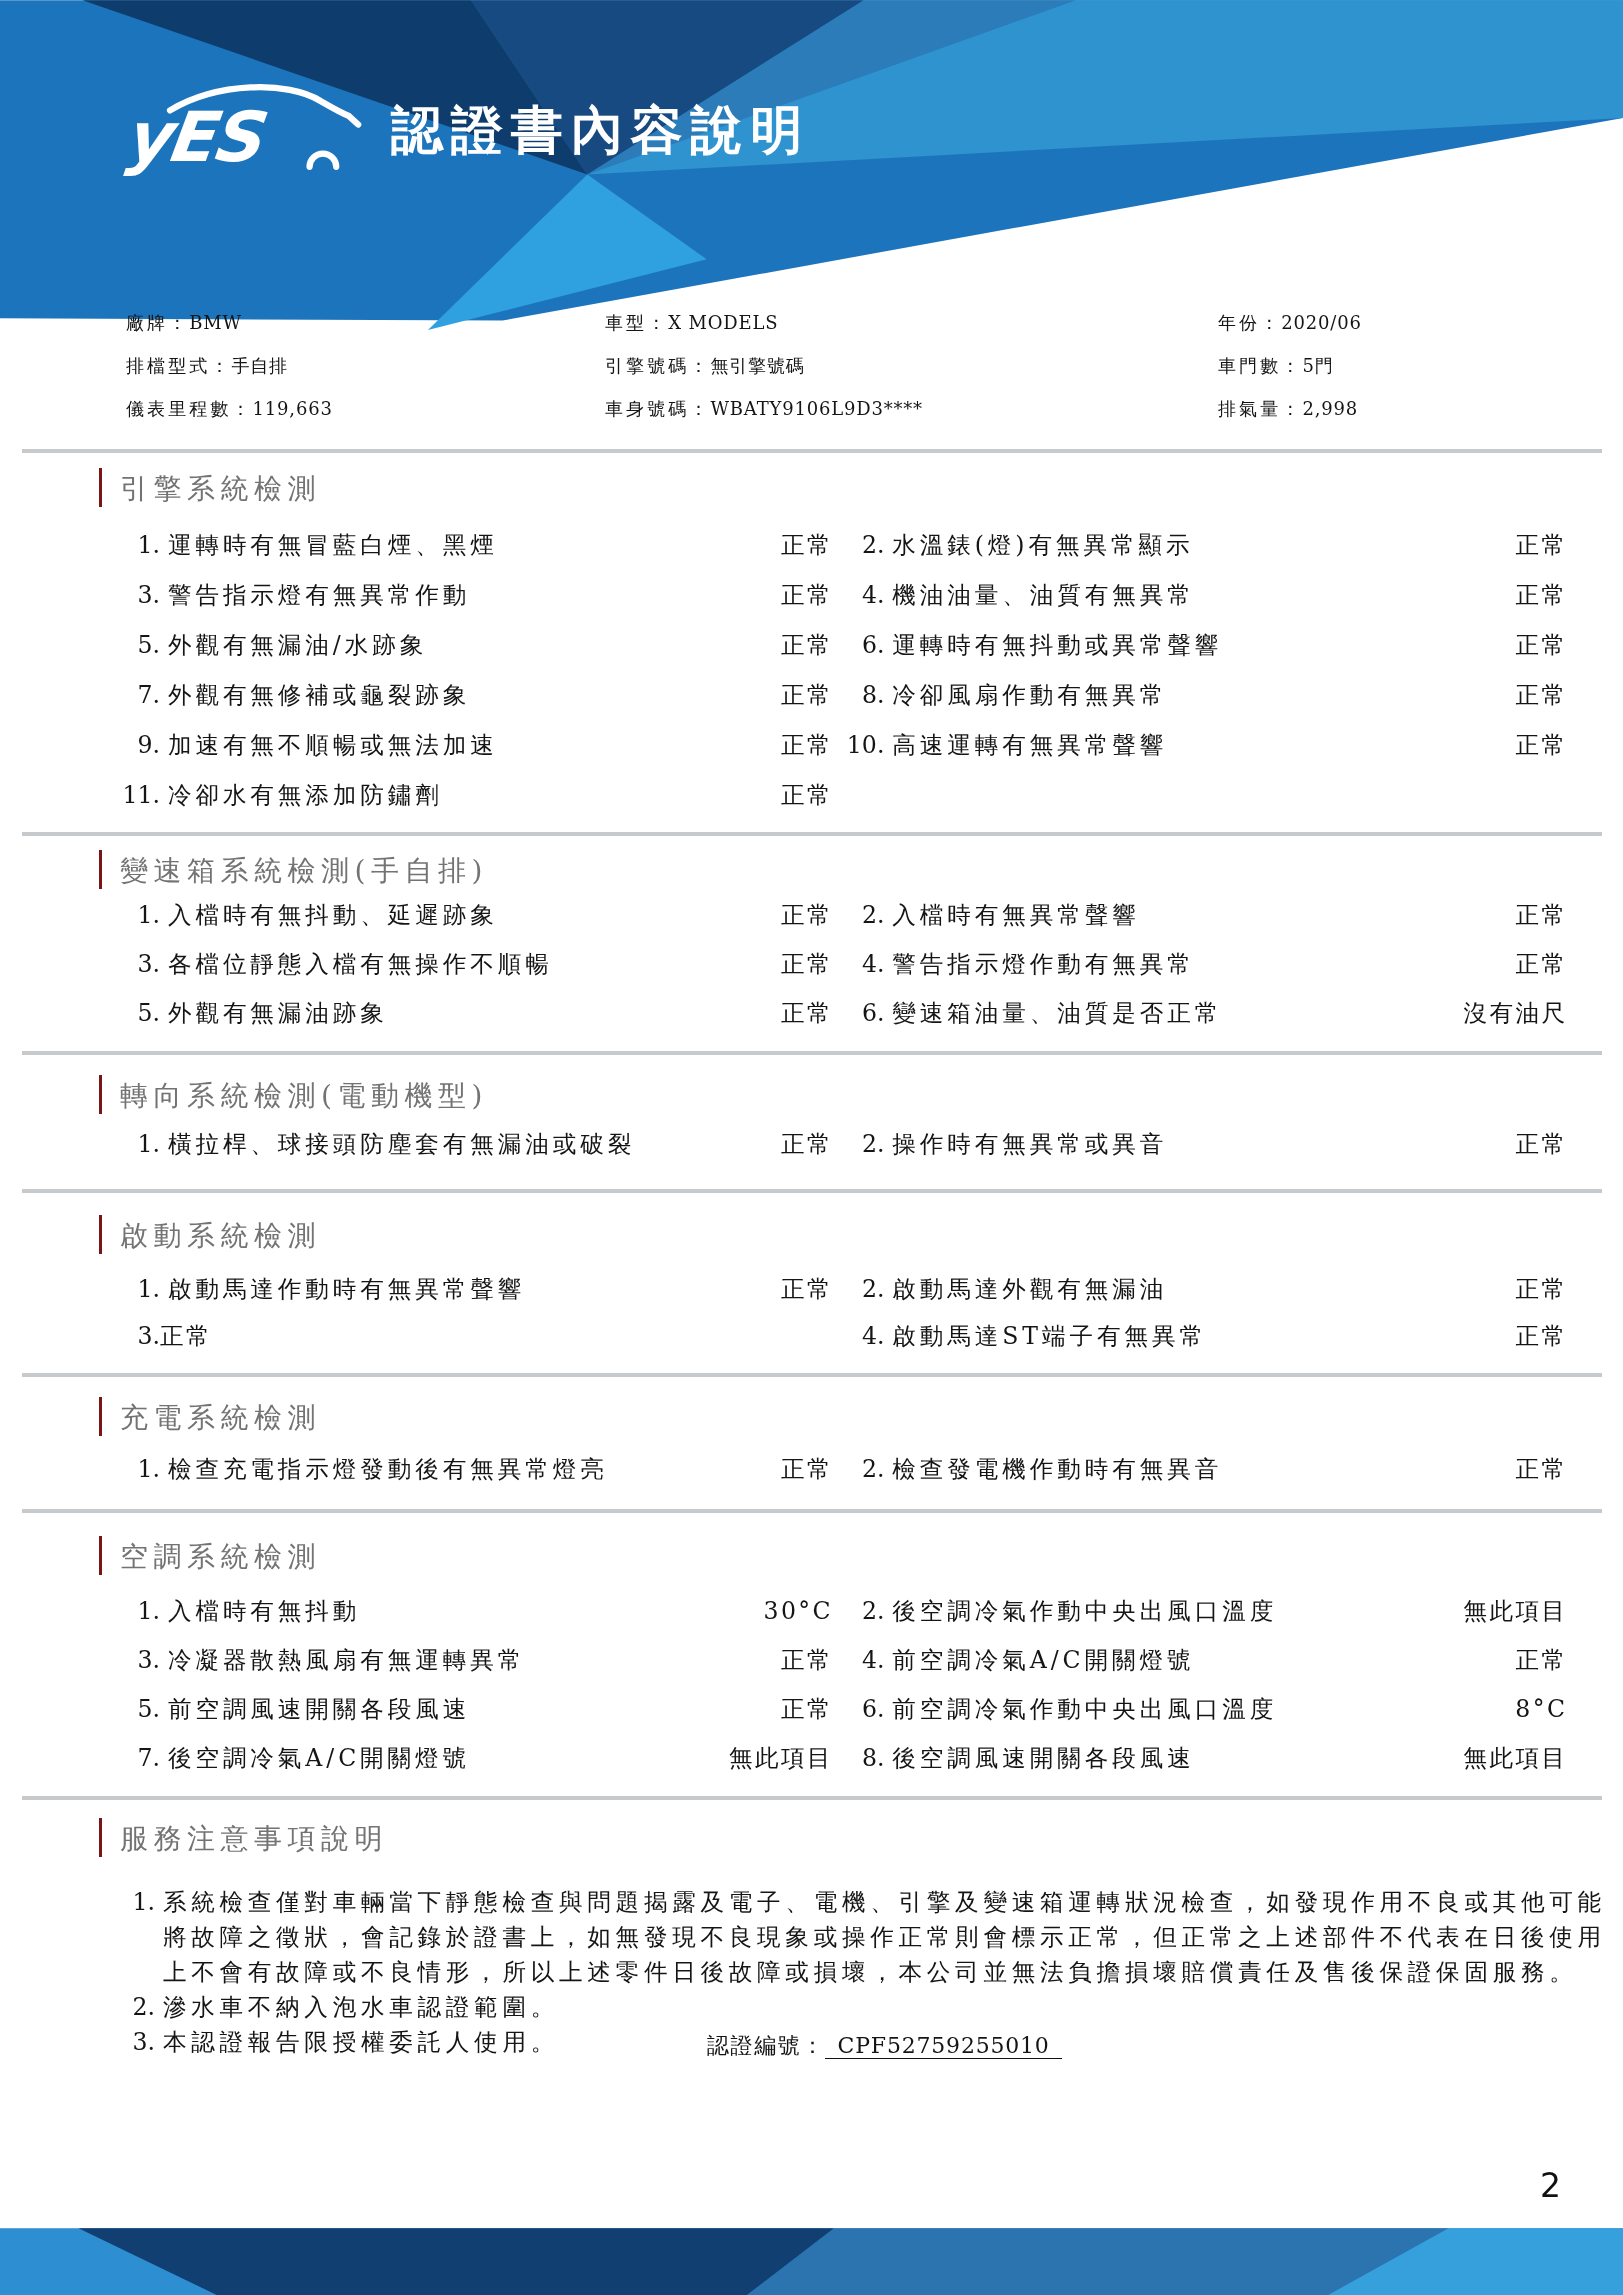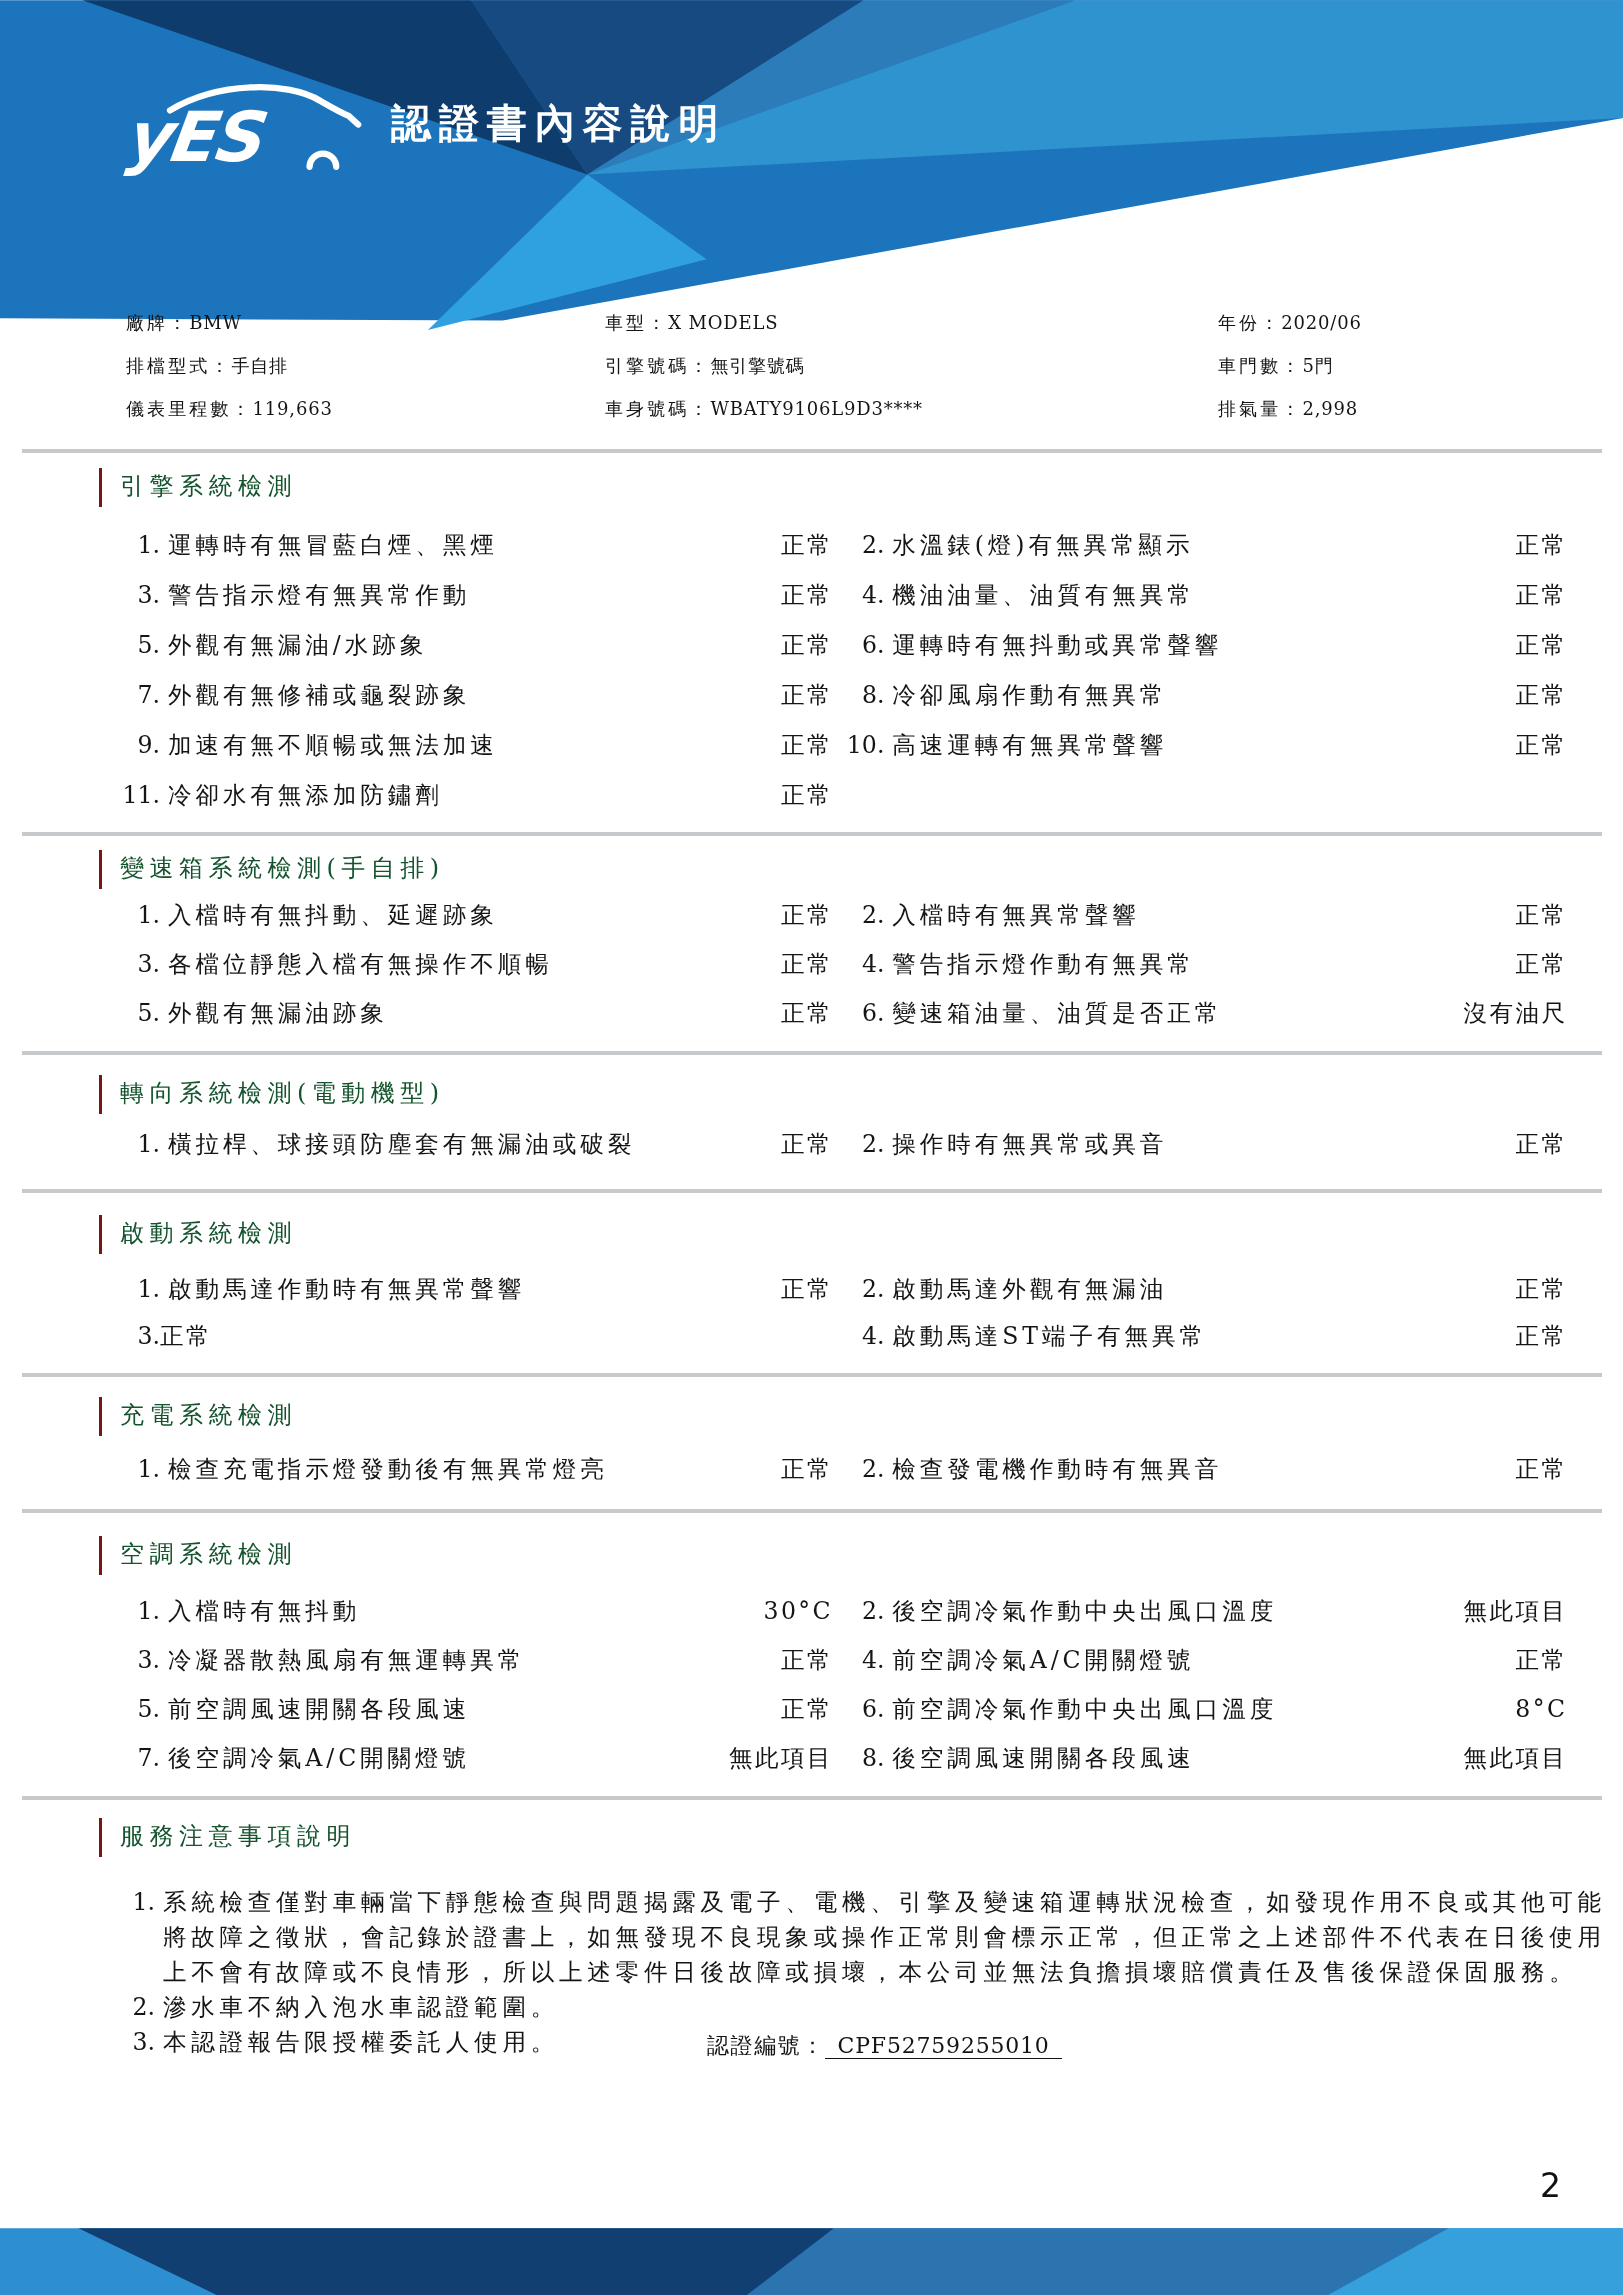--- a/index.html
+++ b/index.html
@@ -4,33 +4,33 @@
 <style>
   html,body{margin:0;padding:0;background:#e8e8e8;}
   .page{position:relative;width:1623px;height:2295px;background:#ffffff;overflow:hidden;
         font-family:"DejaVu Serif",serif;color:#151515;}
   
   .hd-art,.ft-art{position:absolute;left:0;display:block;}
   .hd-art{top:0;}
   .ft-art{top:2228px;}
   .hd-logo{position:absolute;left:123px;top:79px;}
   .hd-title{position:absolute;left:391px;top:96px;font-family:Liberation Serif, serif;
-            font-weight:bold;font-size:40px;letter-spacing:7.9px;color:#ffffff;white-space:nowrap;}
+            font-weight:bold;font-size:52px;letter-spacing:7.9px;color:#ffffff;white-space:nowrap;}
   
   .info{position:absolute;left:126px;top:311px;display:grid;grid-template-columns:479px 613px 390px;}
   .info-cell{height:43px;font-size:18px;white-space:nowrap;}
   .info-cell .lab{letter-spacing:3.1px;}
   .info-cell .val{letter-spacing:0.8px;}
   
   .hr{position:absolute;left:22px;width:1580px;height:3.9px;background:#c7cacd;}
   
   .sec{position:absolute;left:0;width:1623px;}
   .sec-head{position:relative;margin-left:120px;height:38px;}
   .sec-bar{position:absolute;left:-21px;top:-1.6px;width:3.1px;height:39px;background:#7a1515;}
-  .sec-title{margin:0;font-size:24px;font-weight:normal;color:#14532d;letter-spacing:5.5px;white-space:nowrap;}
+  .sec-title{margin:0;font-size:28px;font-weight:normal;color:#737373;letter-spacing:5.5px;white-space:nowrap;}
   .items{margin-left:122px;display:grid;grid-template-columns:711px 721px;column-gap:13.4px;}
   .it{display:flex;align-items:flex-start;height:var(--rh,50px);font-size:23.6px;line-height:31px;}
   .it .no{width:38px;text-align:right;flex:0 0 auto;}
   .it .tx{flex:1 1 auto;padding-left:7.9px;letter-spacing:3.9px;white-space:nowrap;overflow:hidden;}
   .it .rs{flex:0 0 auto;text-align:center;letter-spacing:2.4px;white-space:nowrap;}
   
   .notes{position:absolute;left:122px;top:1885px;width:1484px;}
   .note{display:flex;align-items:flex-start;font-size:23.6px;line-height:35px;}
   .note .no{width:33px;text-align:right;flex:0 0 auto;}
   .note .tx{flex:1 1 auto;padding-left:7.9px;letter-spacing:4.7px;}

